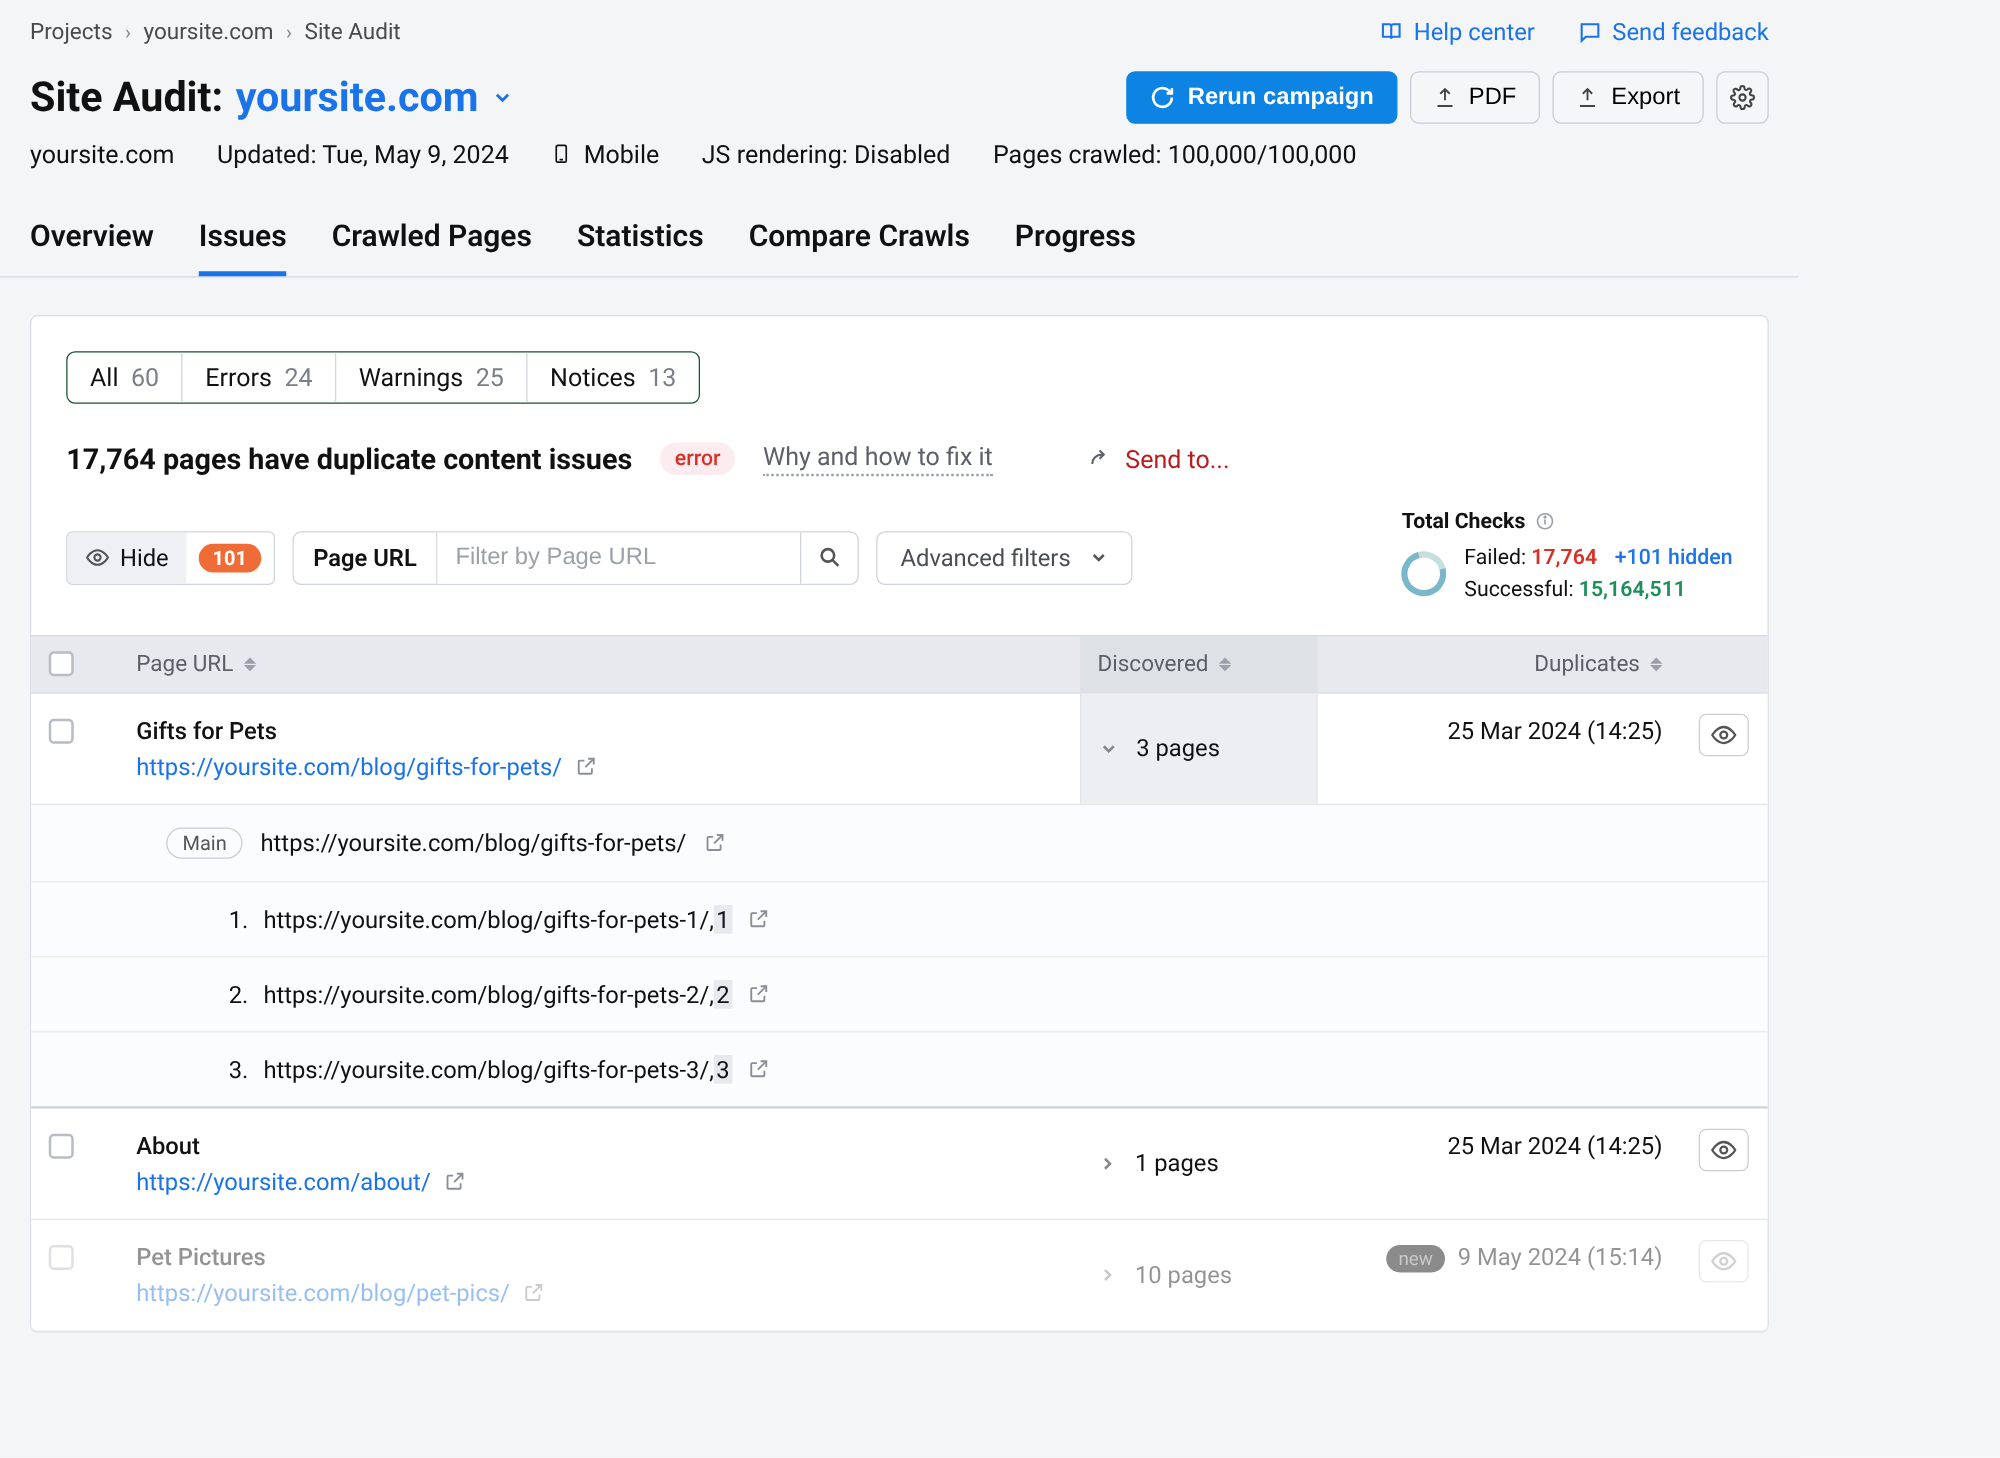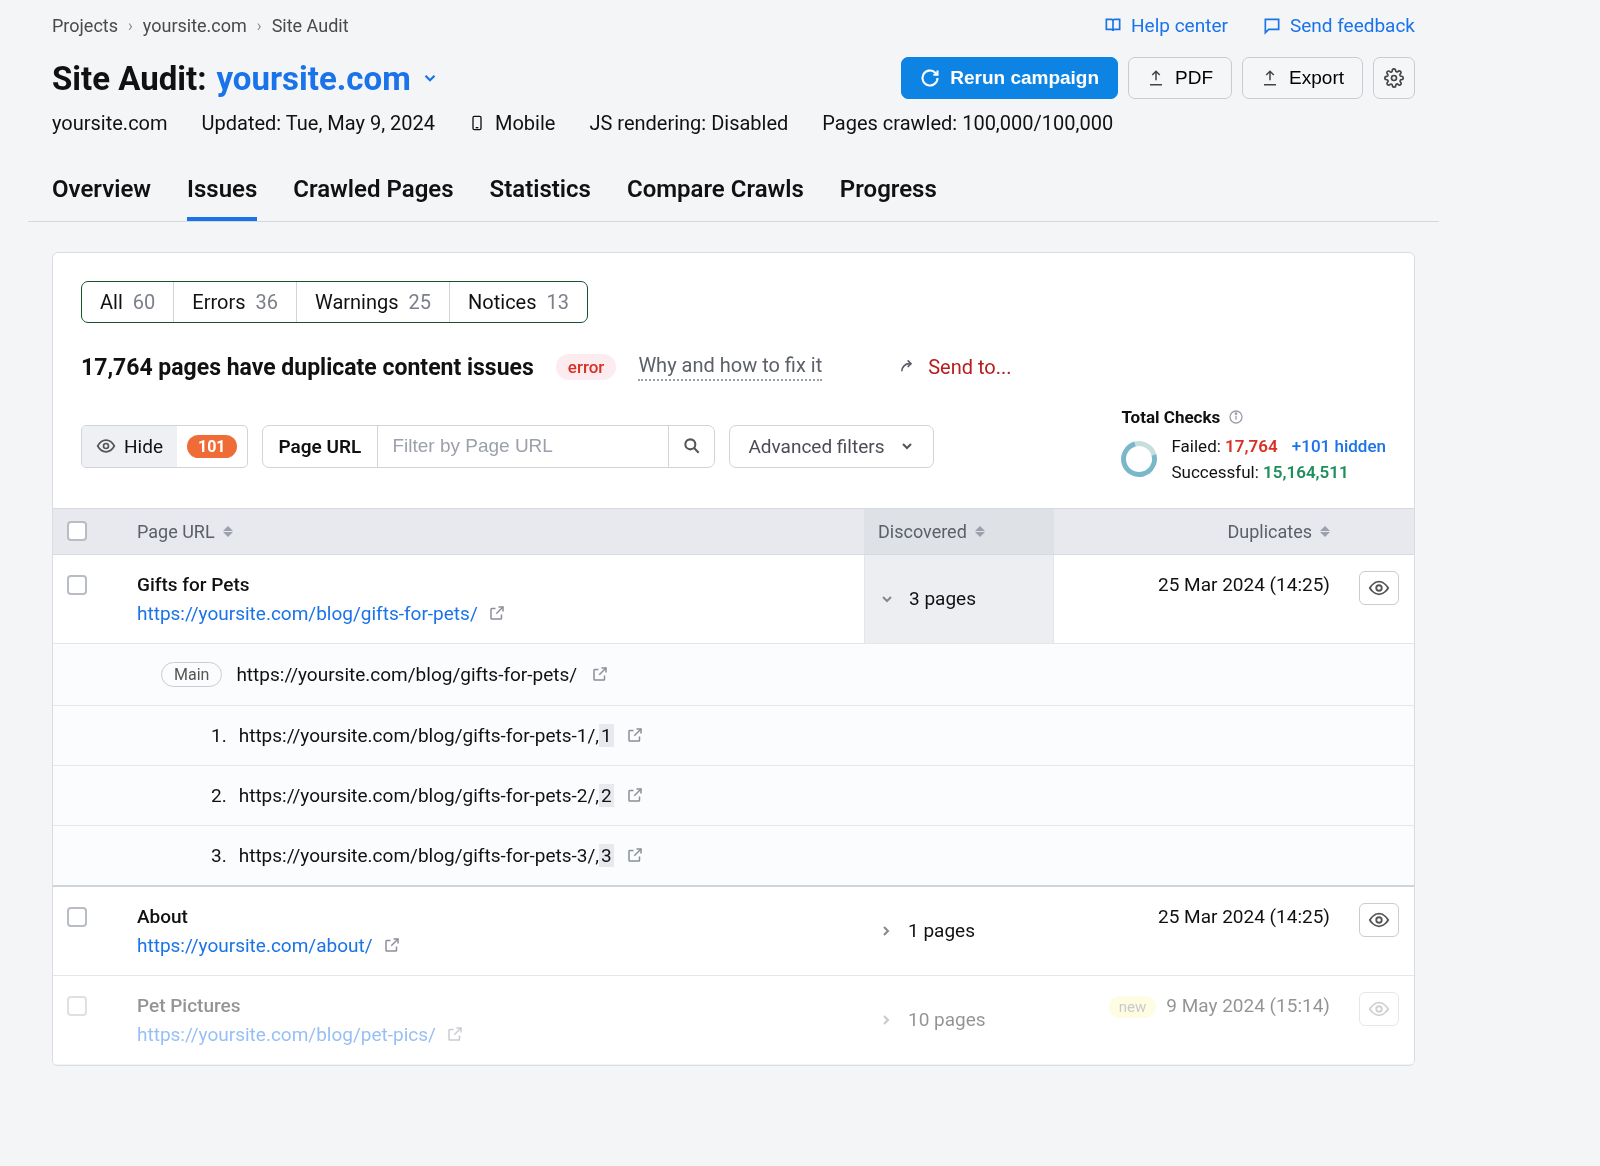--- a/index.html
+++ b/index.html
@@ -1,17 +1,17 @@
 <!DOCTYPE html>
 <html><head>
 <meta charset="utf-8">
 <style>
 * { box-sizing: border-box; margin: 0; padding: 0; }
 body { font-family: -apple-system, BlinkMacSystemFont, "Segoe UI", Roboto, Arial, sans-serif; font-size: 17px; color: #111; background: #f4f5f7; }
-.page { width: 1439px; min-height: 1166px; background: #f4f5f7; padding-left: 28px; }
+.page { width: 1439px; min-height: 1166px; background: #f4f5f7; }
 a { text-decoration: none; }
 
 
 .topbar { display: flex; justify-content: space-between; align-items: center; padding: 14px 24px 8px; }
 .breadcrumbs { display: flex; align-items: center; gap: 10px; color: #4a4a4a; font-size: 18px; }
 .breadcrumbs .sep { color: #888; font-size: 16px; }
 .top-links { display: flex; gap: 34px; }
 .top-link { color: #1a73e8; display: flex; align-items: center; gap: 8px; font-size: 19px; }
 
 
@@ -105,21 +105,21 @@
 .eye-btn { width: 40px; height: 34px; border: 1px solid #c9ccd2; border-radius: 6px; display: flex; align-items: center; justify-content: center; background: #fff; cursor: pointer; }
 
 
 .subrow { display: flex; align-items: center; gap: 14px; padding: 18px 14px 18px 108px; border-bottom: 1px solid #e4e6ea; font-size: 19px; background: #fbfcfd; }
 .main-badge { border: 1px solid #c9ccd2; border-radius: 16px; padding: 2px 12px; font-size: 16px; color: #555; }
 .subrow .url { color: #111; }
 .suffix-hl { background: #e7e9ee; padding: 0 2px; }
 
 .listrow { display: flex; align-items: center; gap: 12px; padding: 18px 14px 18px 158px; border-bottom: 1px solid #e4e6ea; font-size: 19px; background: #fbfcfd; }
 
-.new-badge { background: #fef9c3; color: #888; font-size: 15px; padding: 2px 10px; border-radius: 12px; margin-right: 10px; }
+.new-badge { background: #000000; color: #888; font-size: 15px; padding: 2px 10px; border-radius: 12px; margin-right: 10px; }
 
 
 svg { display: block; }
 </style>
 </head>
 <body>
 <div class="page">
 
 <div class="topbar">
   <div class="breadcrumbs">
@@ -209,21 +209,21 @@
 
 <div class="card">
   <div class="pills">
     <div class="pill-group">
       <div class="pill">
             <span>All</span>
             <span class="count">60</span>
           </div>
       <div class="pill">
             <span>Errors</span>
-            <span class="count">36</span>
+            <span class="count">24</span>
           </div>
       <div class="pill">
             <span>Warnings</span>
             <span class="count">25</span>
           </div>
       <div class="pill">
             <span>Notices</span>
             <span class="count">13</span>
           </div>
     </div>

